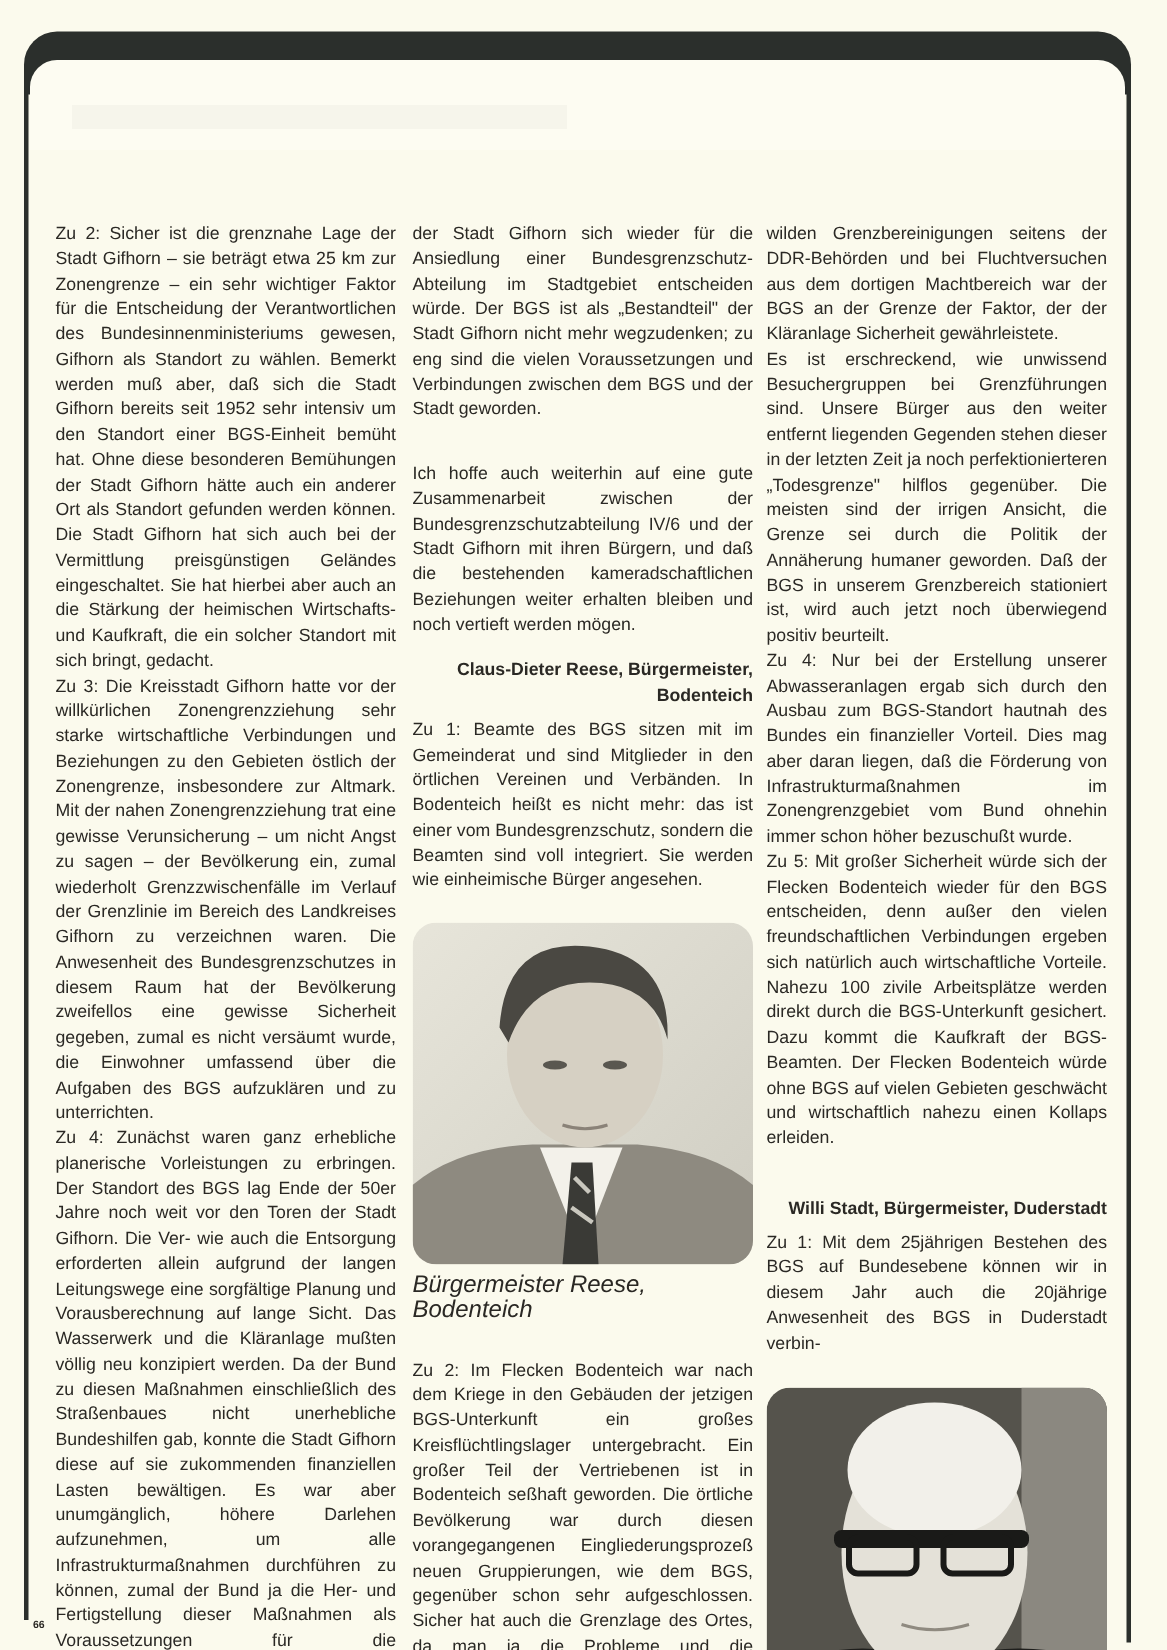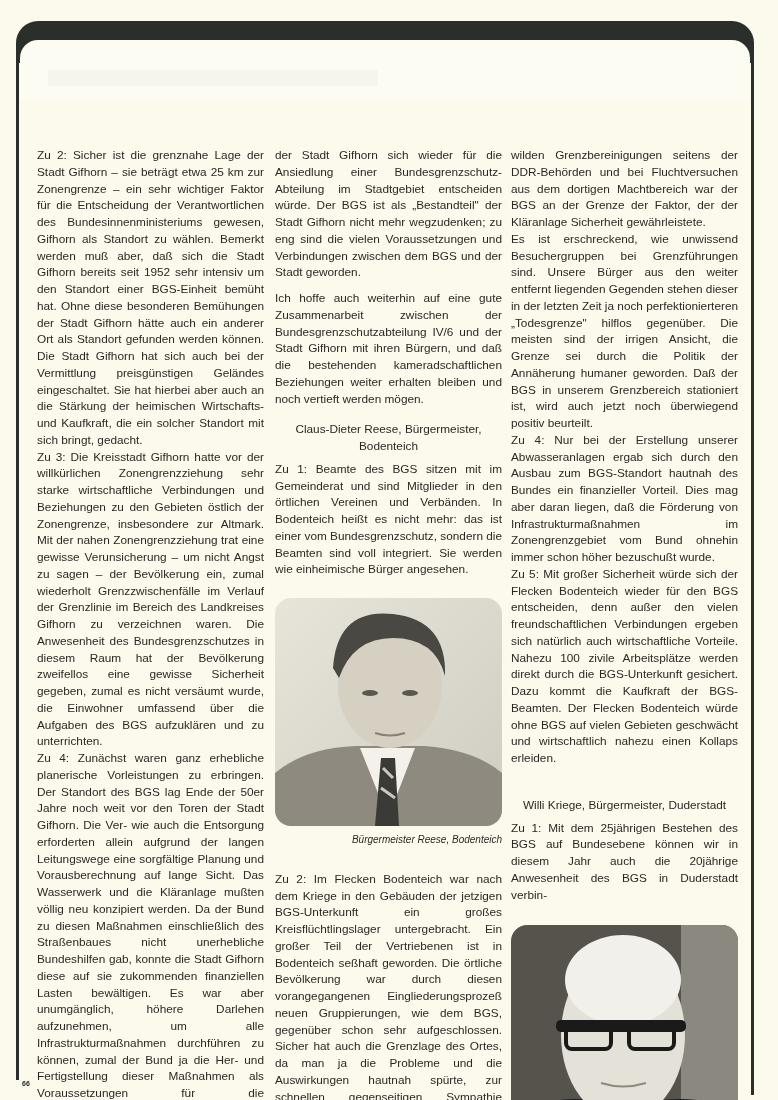--- a/index.html
+++ b/index.html
@@ -17,31 +17,31 @@
     position:absolute; left:20px; top:40px; width:730px; height:60px;
     background:#fdfcf2; border-radius:18px 18px 0 0;
   }
   .frame-left { position:absolute; left:16px; top:50px; width:3px; height:1030px; background:#2b2f2c; }
   .frame-right { position:absolute; left:751px; top:50px; width:3px; height:1045px; background:#2b2f2c; }
   .col {
     position:absolute; top:147px; width:227px;
     font-size:11.8px; line-height:16.75px; text-align:justify; hyphens:manual;
   }
   .col p { margin:0; }
-  .col p.gap { margin-top:9px; }
+  .col p.gap { margin-top:26px; }
   .col1 { left:37px; }
   .col2 { left:275px; }
   .col3 { left:511px; }
-  .heading { font-weight:normal; margin:14px 0 6px 0 !important; text-align:center; }
+  .heading { font-weight:bold; margin:14px 0 6px 0 !important; text-align:right; }
   .photo {
     width:227px; border-radius:16px; overflow:hidden; position:relative;
     margin-top:20px;
   }
   .photo svg { display:block; }
-  .caption { font-style:italic; font-size:10px; margin-top:6px !important; text-align:right; }
+  .caption { font-style:italic; font-size:16px; margin-top:6px !important; text-align:left; }
   .pagenum { position:absolute; left:22px; top:1080px; font-size:7px; font-weight:bold; }
   .ghost { position:absolute; left:48px; top:70px; width:330px; height:16px; background:rgba(200,200,190,0.12); }
 </style>
 </head>
 <body>
 
 <div class="frame-top"></div>
 <div class="frame-inner"></div>
 <div class="ghost"></div>
 <div class="frame-left"></div>
@@ -82,21 +82,21 @@
   <p class="caption">Bürgermeister Reese, Bodenteich</p>
   <p class="gap" style="margin-top:22px;">Zu 2: Im Flecken Bodenteich war nach dem Kriege in den Gebäuden der jetzigen BGS-Unterkunft ein großes Kreisflüchtlingslager untergebracht. Ein großer Teil der Vertriebenen ist in Bodenteich seßhaft geworden. Die örtliche Bevölkerung war durch diesen vorangegangenen Eingliederungsprozeß neuen Gruppierungen, wie dem BGS, gegenüber schon sehr aufgeschlossen. Sicher hat auch die Grenzlage des Ortes, da man ja die Probleme und die Auswirkungen hautnah spürte, zur schnellen gegenseitigen Sympathie beigetragen.</p>
 
 </div>
 
 <div class="col col3">
   <p>wilden Grenzbereinigungen seitens der DDR-Behörden und bei Fluchtversuchen aus dem dortigen Machtbereich war der BGS an der Grenze der Faktor, der der Kläranlage Sicherheit gewährleistete.</p>
   <p>Es ist erschreckend, wie unwissend Besuchergruppen bei Grenzführungen sind. Unsere Bürger aus den weiter entfernt liegenden Gegenden stehen dieser in der letzten Zeit ja noch perfektionierteren „Todesgrenze" hilflos gegenüber. Die meisten sind der irrigen Ansicht, die Grenze sei durch die Politik der Annäherung humaner geworden. Daß der BGS in unserem Grenzbereich stationiert ist, wird auch jetzt noch überwiegend positiv beurteilt.</p>
   <p>Zu 4: Nur bei der Erstellung unserer Abwasseranlagen ergab sich durch den Ausbau zum BGS-Standort hautnah des Bundes ein finanzieller Vorteil. Dies mag aber daran liegen, daß die Förderung von Infrastrukturmaßnahmen im Zonengrenzgebiet vom Bund ohnehin immer schon höher bezuschußt wurde.</p>
   <p>Zu 5: Mit großer Sicherheit würde sich der Flecken Bodenteich wieder für den BGS entscheiden, denn außer den vielen freundschaftlichen Verbindungen ergeben sich natürlich auch wirtschaftliche Vorteile. Nahezu 100 zivile Arbeitsplätze werden direkt durch die BGS-Unterkunft gesichert. Dazu kommt die Kaufkraft der BGS-Beamten. Der Flecken Bodenteich würde ohne BGS auf vielen Gebieten geschwächt und wirtschaftlich nahezu einen Kollaps erleiden.</p>
-  <p class="heading" style="margin-top:30px !important;">Willi Kriege, Bürgermeister, Duderstadt</p>
+  <p class="heading" style="margin-top:30px !important;">Willi Stadt, Bürgermeister, Duderstadt</p>
   <p>Zu 1: Mit dem 25jährigen Bestehen des BGS auf Bundesebene können wir in diesem Jahr auch die 20jährige Anwesenheit des BGS in Duderstadt verbin-</p>
   <div class="photo" style="height:250px; margin-top:22px;">
     <svg width="227" height="250" viewBox="0 0 227 250">
       <rect width="227" height="250" fill="#55534c"></rect>
       <rect x="170" y="0" width="57" height="250" fill="#8b8880"></rect>
       <path d="M0 190 Q40 170 80 175 L150 175 Q200 170 227 190 L227 250 L0 250 Z" fill="#1e1e1c"></path>
       <path d="M70 180 L113 250 L150 180 Z" fill="#efede5"></path>
       <path d="M106 195 L120 195 L126 250 L100 250 Z" fill="#555"></path>
       <ellipse cx="112" cy="110" rx="62" ry="85" fill="#e4e1d8"></ellipse>
       <ellipse cx="112" cy="55" rx="58" ry="45" fill="#f2f0ea"></ellipse>

